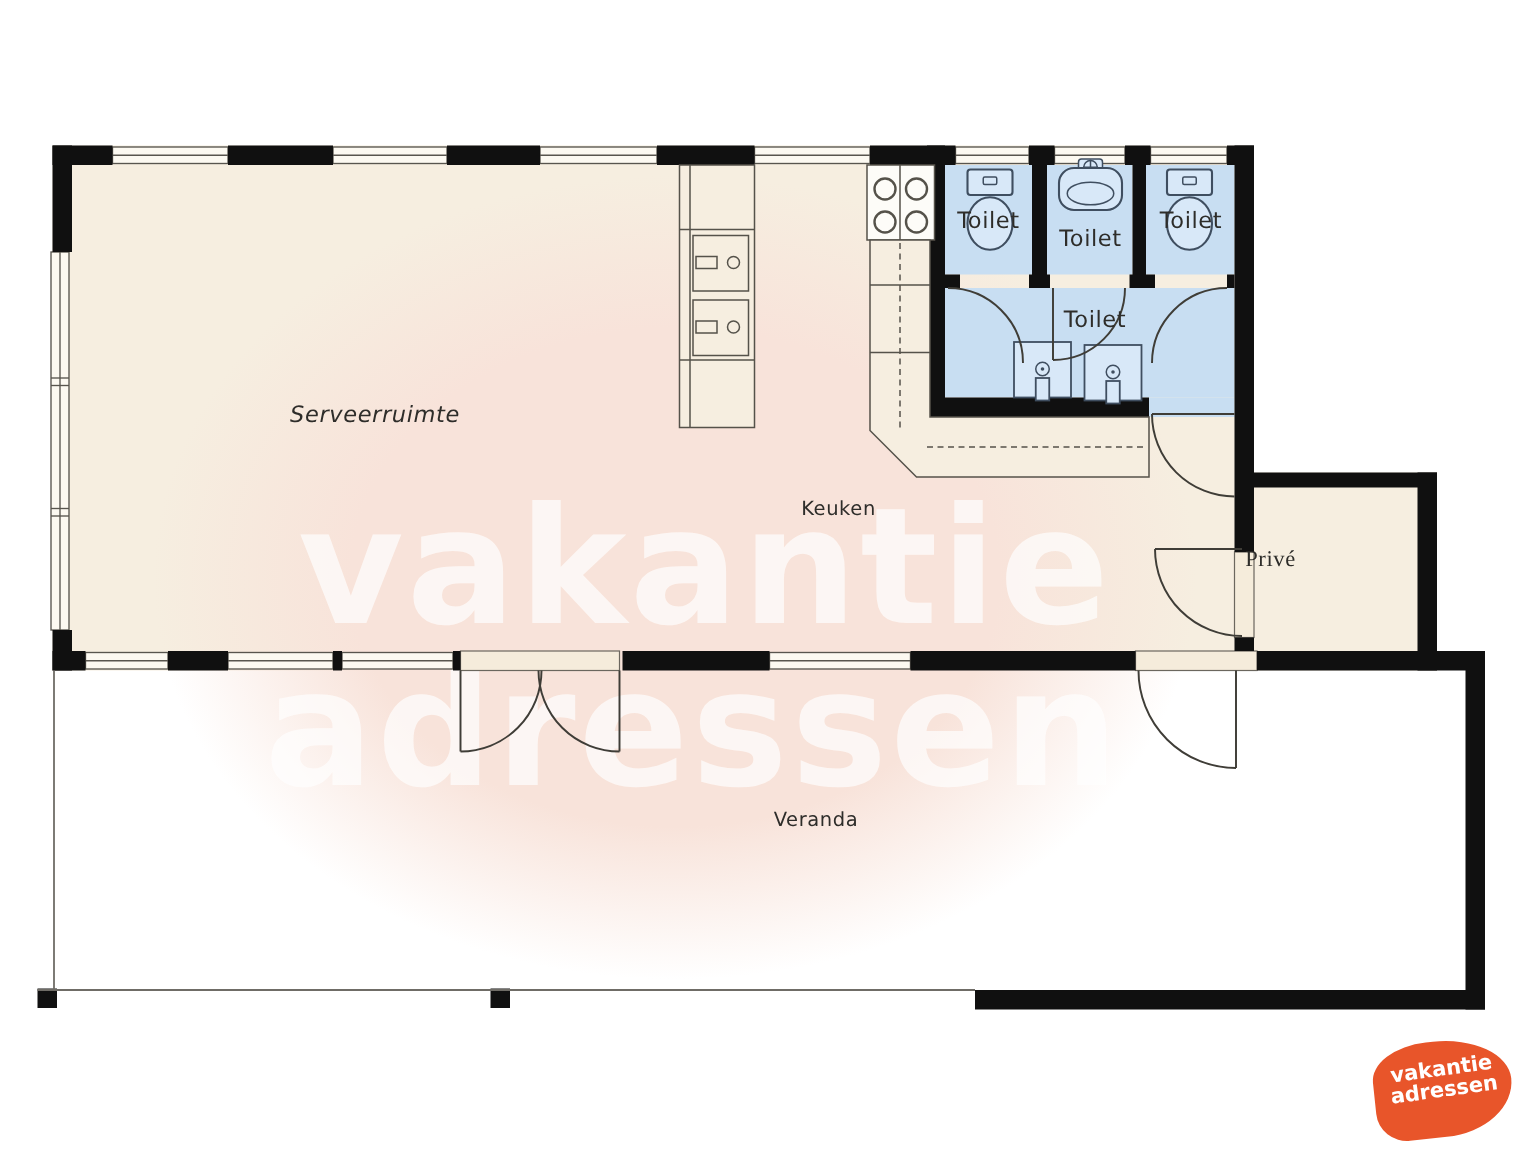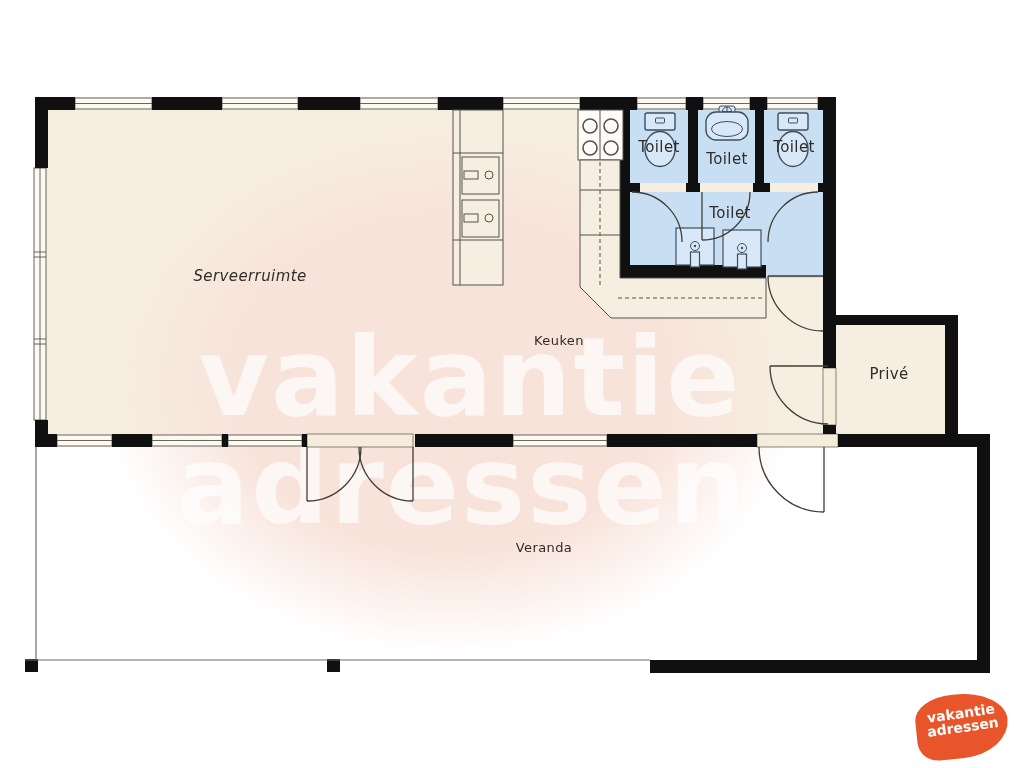--- a/index.html
+++ b/index.html
@@ -237,21 +237,21 @@
     </g>
   </g>
 </svg>
 
 <div class="room-label" style="left:250px;top:276px;font-style:italic;">Serveerruimte</div>
 <div class="room-label small" style="left:559px;top:340px;">Keuken</div>
 <div class="room-label" style="left:659px;top:147px;">Toilet</div>
 <div class="room-label" style="left:727px;top:159px;">Toilet</div>
 <div class="room-label" style="left:794px;top:147px;">Toilet</div>
 <div class="room-label" style="left:730px;top:213px;">Toilet</div>
-<div class="room-label" style="left:889px;top:374px;">Privé</div>
+<div class="room-label" style="left:847px;top:374px;font-family:Liberation Serif, serif;">Privé</div>
 <div class="room-label small" style="left:544px;top:547px;">Veranda</div>
 
 <div class="logo">
   <div class="logo-blob"></div>
   <div class="logo-text">
     <div>vakantie</div>
     <div>adressen</div>
   </div>
 </div>
 

